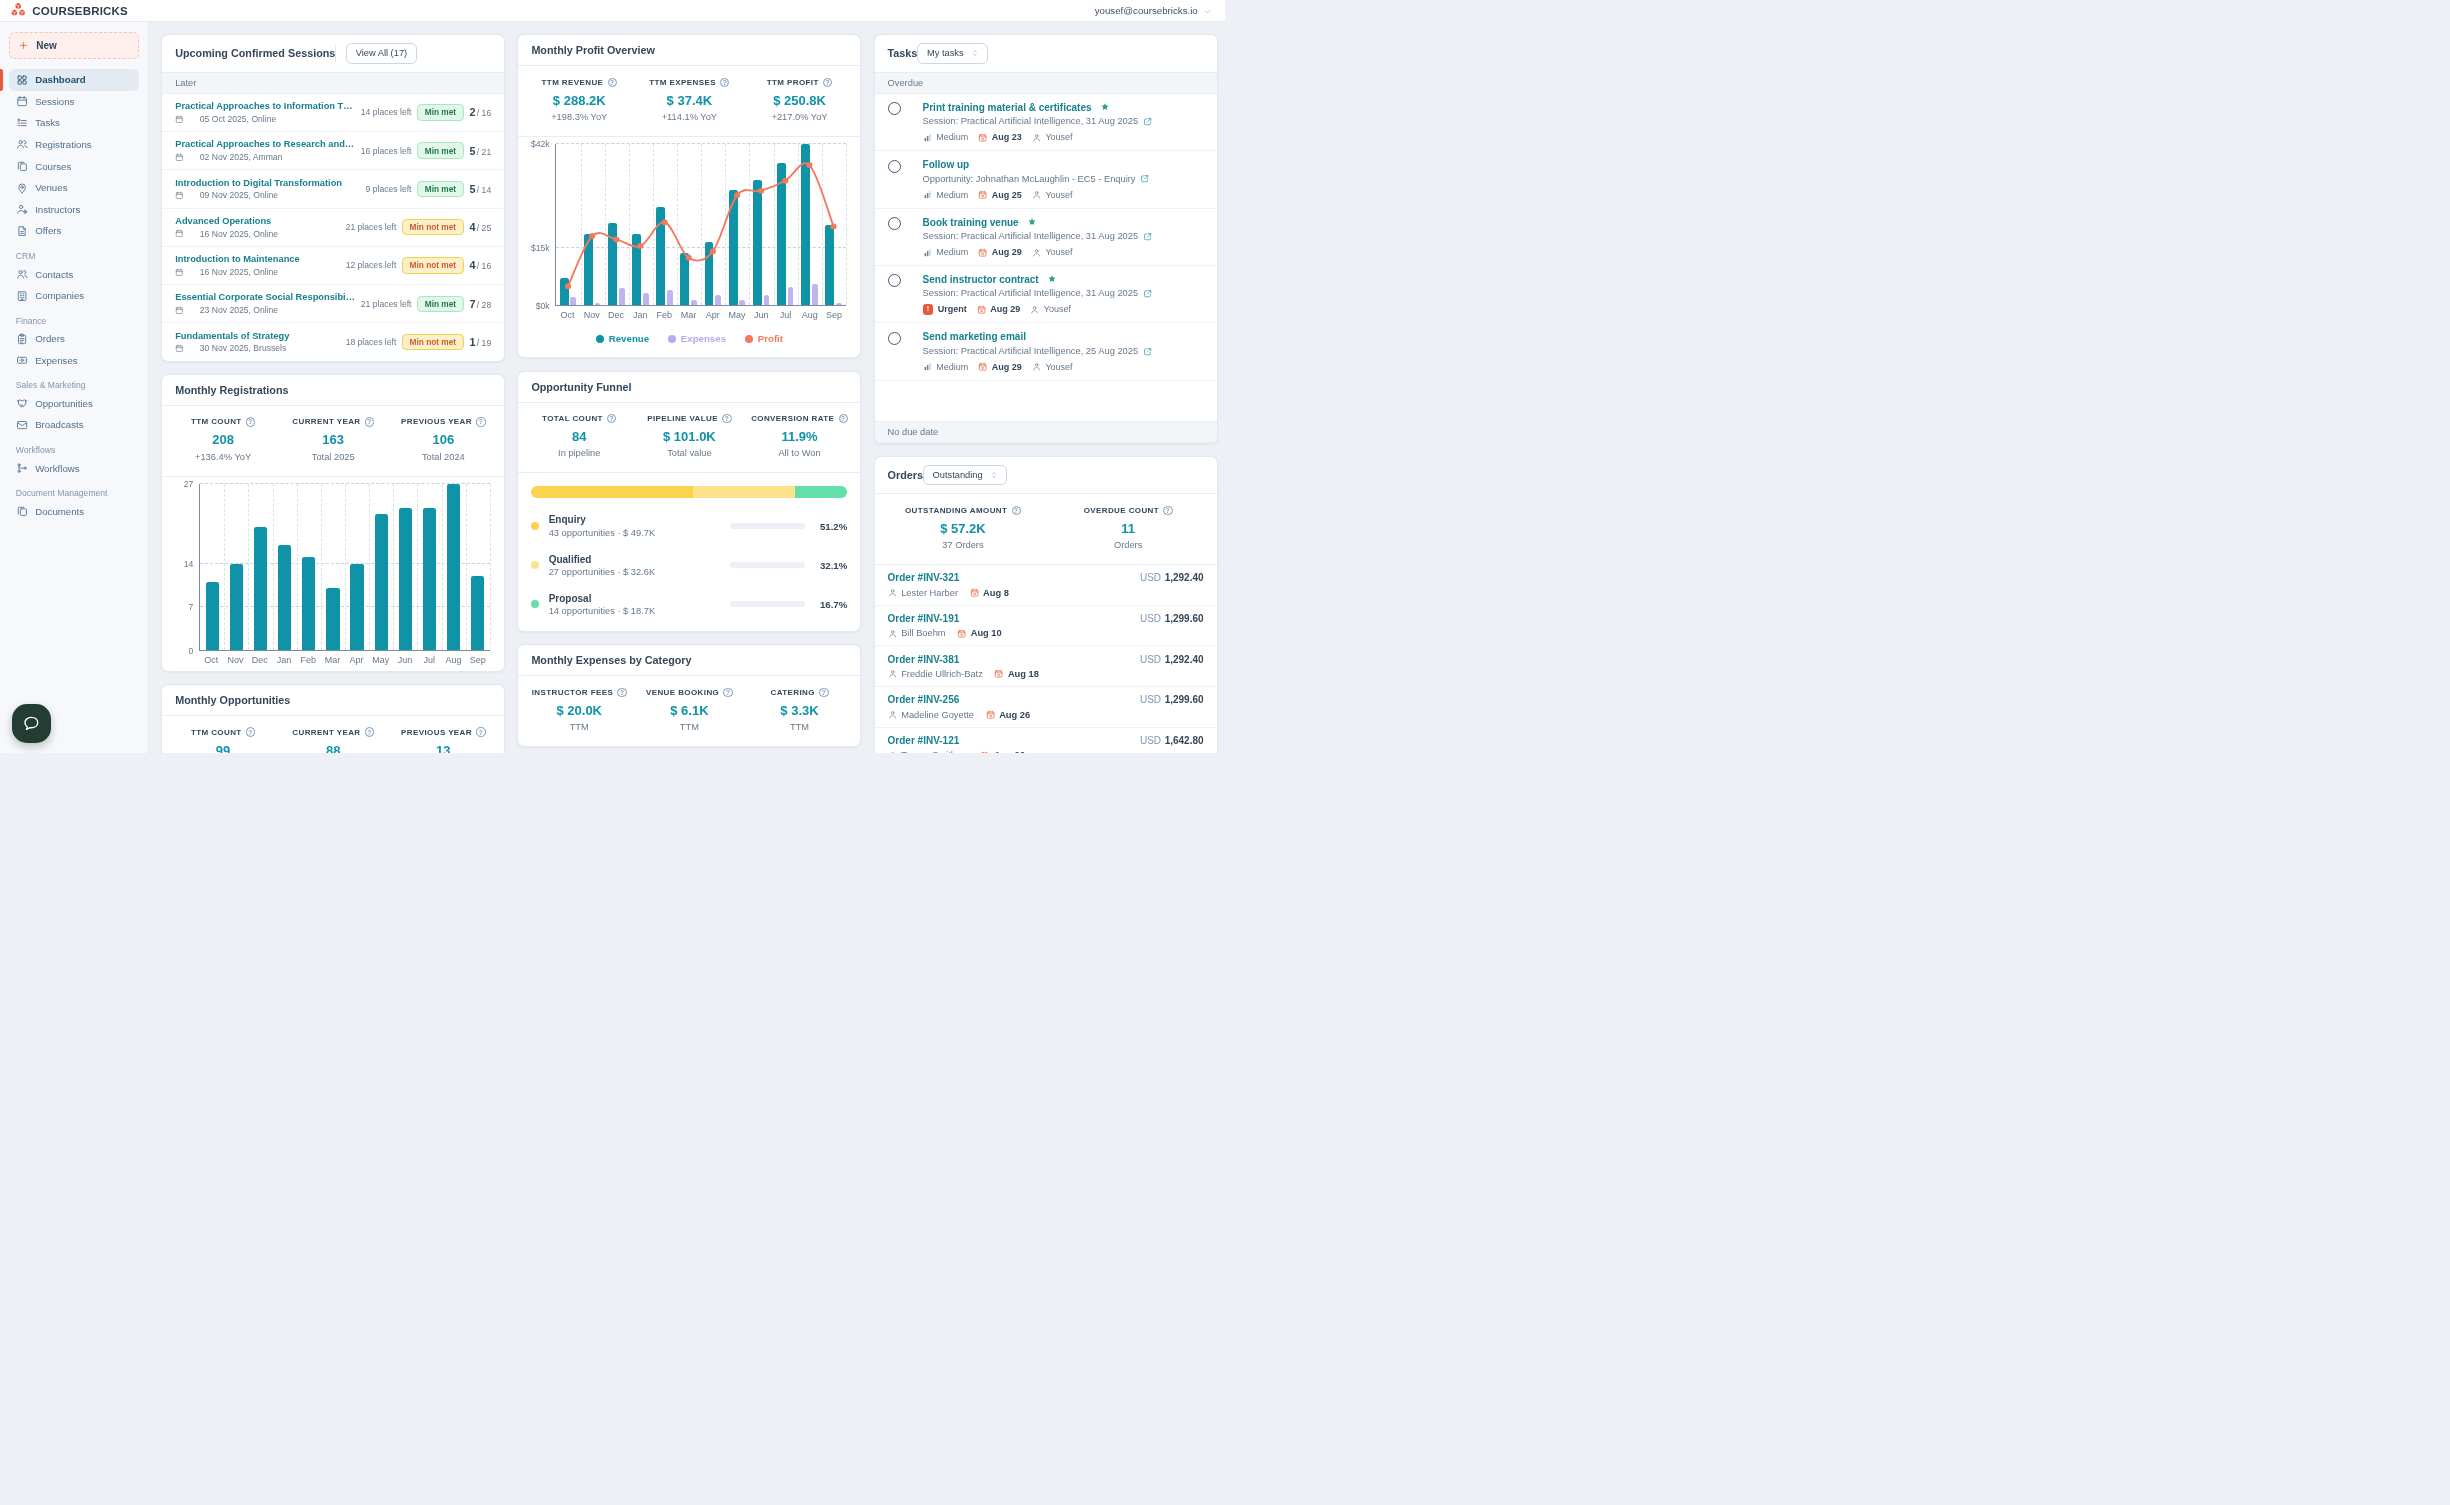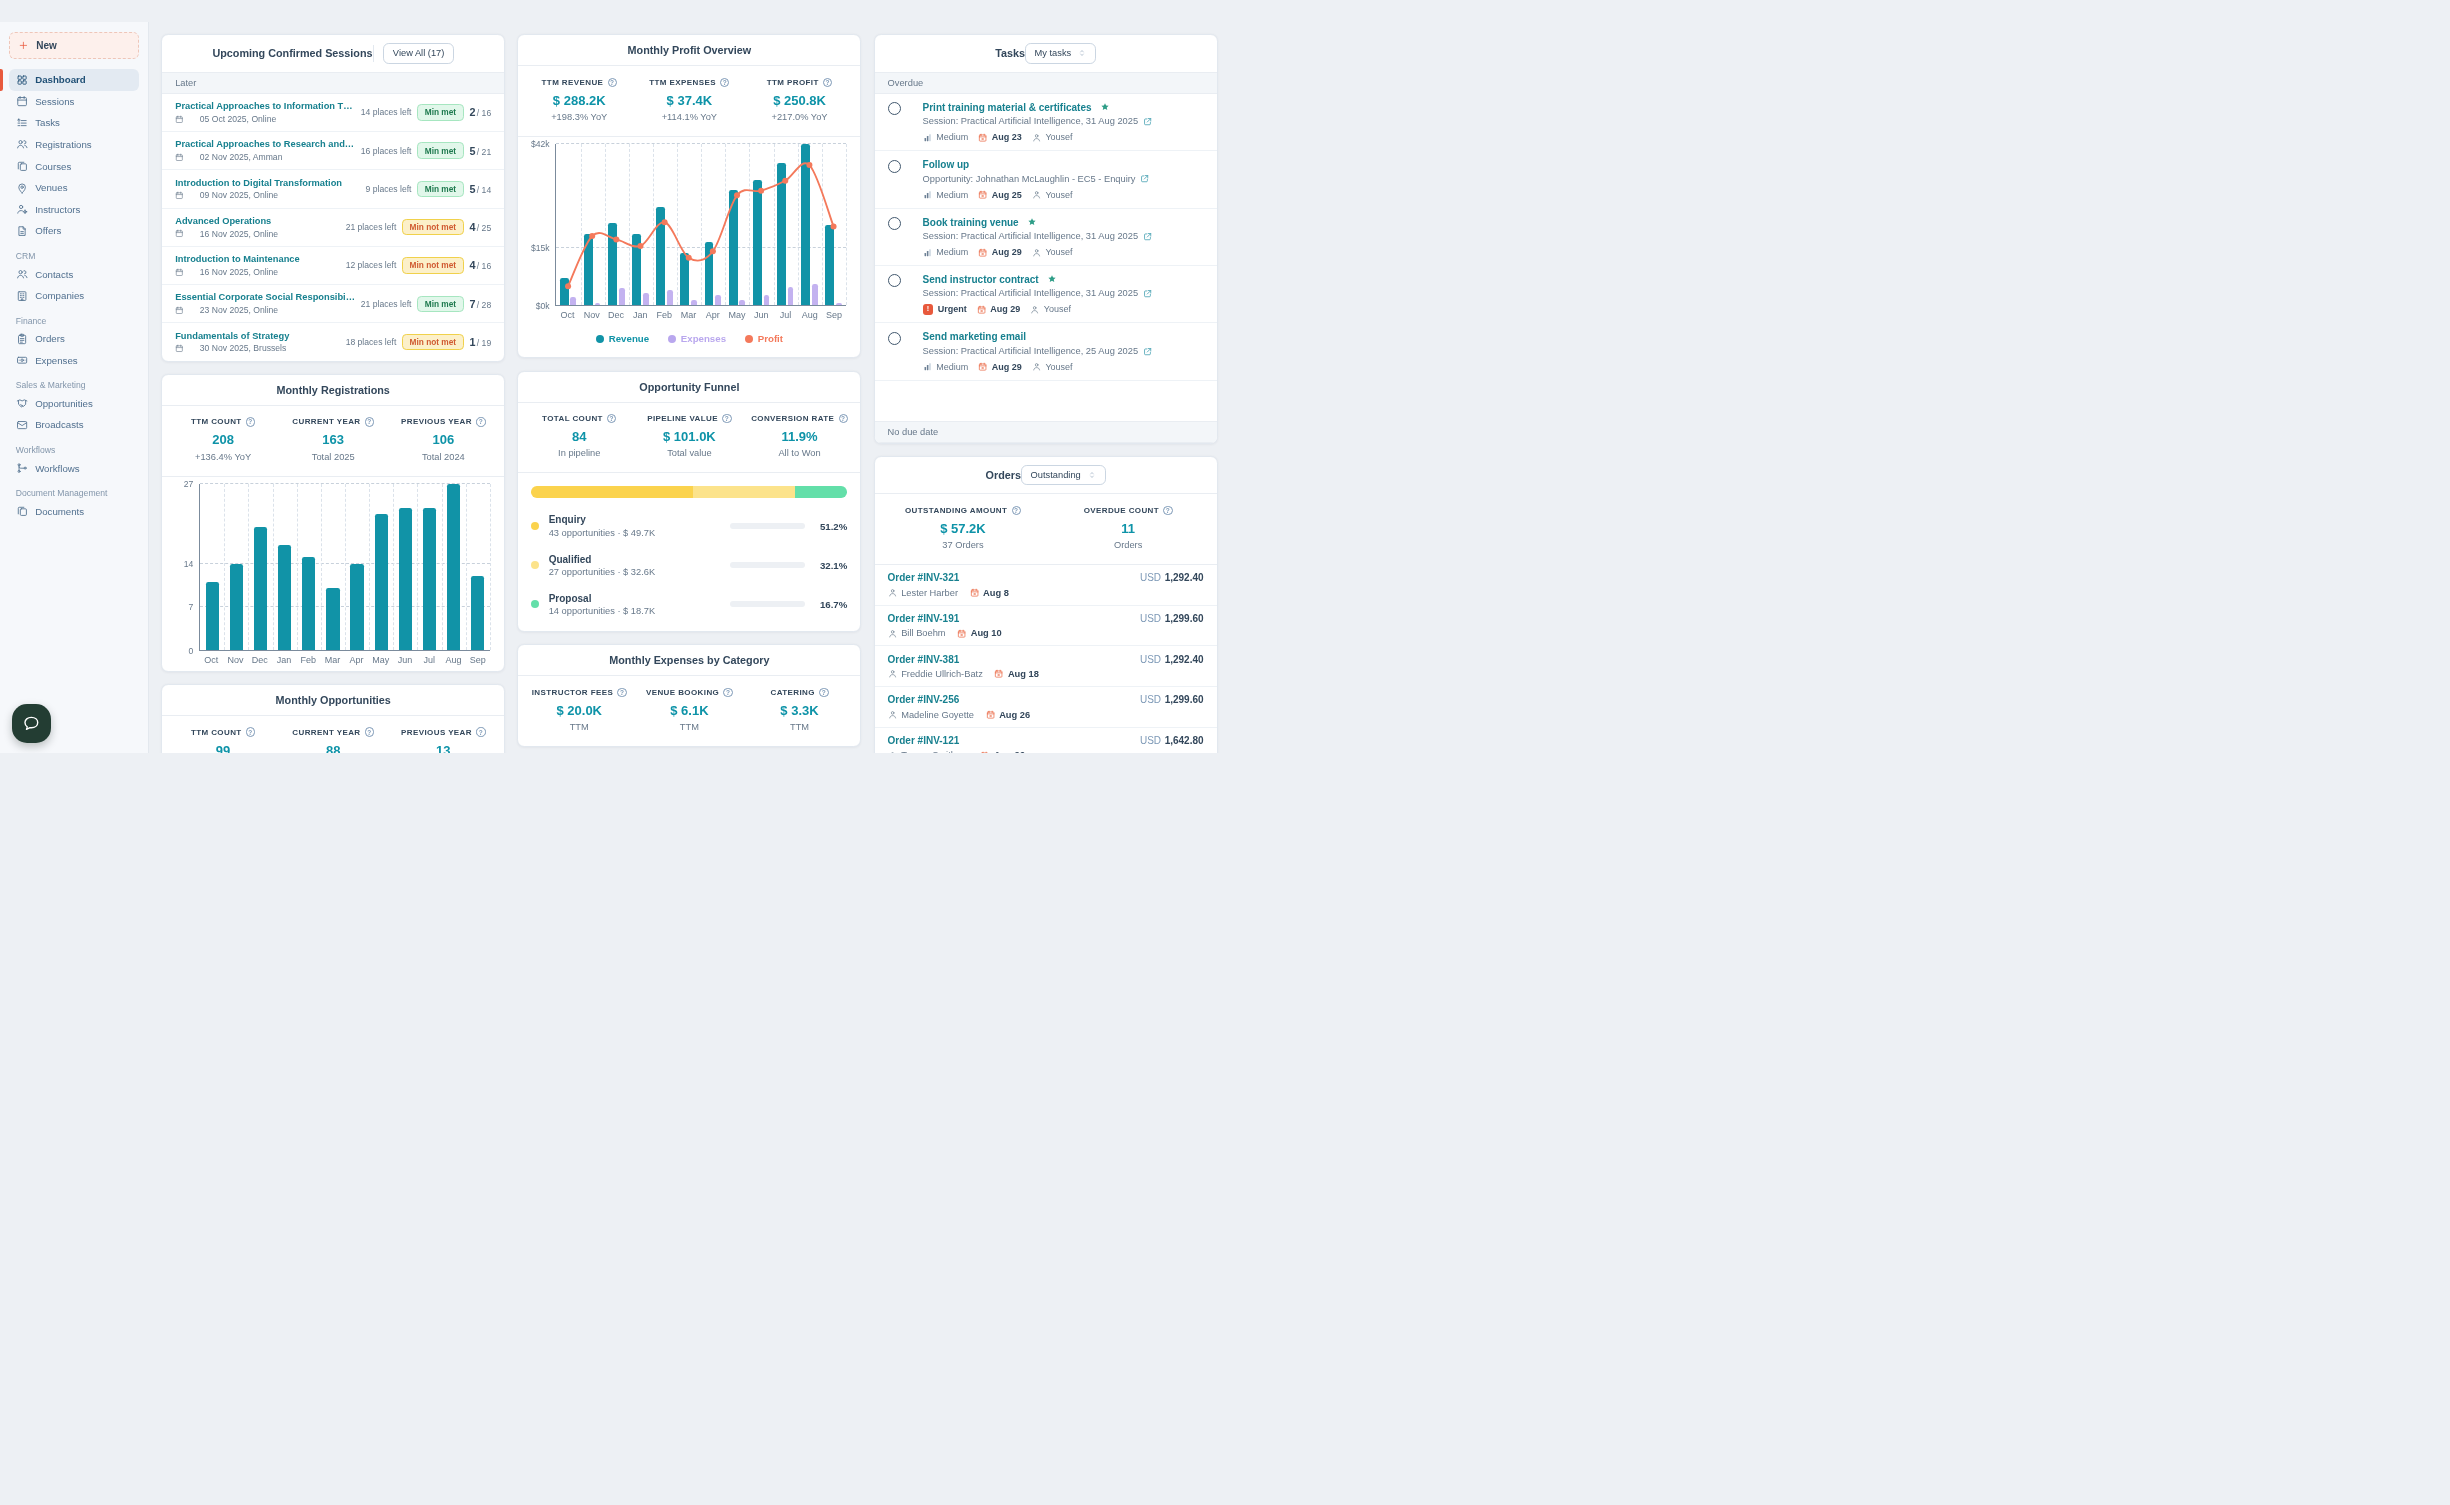--- a/index.html
+++ b/index.html
@@ -22,21 +22,21 @@
   .side-item .ico{width:12.2px;height:12.2px;display:inline-flex;flex:none;}
   .side-item.nav--active{background:#e3eaf2;color:#1f4f75;font-weight:700;}
   .side-section{font-size:8.6px;color:#8396ab;margin:9.3px 0 2.2px 7.2px;}
   
   .chat-fab{position:absolute;left:11.5px;bottom:10px;width:39px;height:39px;border-radius:15px;background:#233d33;border:none;display:flex;align-items:center;justify-content:center;box-shadow:0 3.6px 8.6px rgba(10,25,20,.25);cursor:pointer;z-index:40;}
   .chat-fab .ico{width:18.7px;height:18.7px;color:#fff;display:inline-flex;}
   
   .content{position:absolute;left:149px;top:22px;right:0;bottom:0;overflow:hidden;padding:12.2px 8.6px 0 12.2px;display:flex;gap:12.2px;}
   .col{width:344px;flex:none;display:flex;flex-direction:column;gap:12.2px;}
   .card{background:#fff;border:0.7px solid #e2e8ef;border-radius:7.2px;box-shadow:0 0.7px 2.2px rgba(30,45,65,.05);overflow:hidden;flex:none;}
-  .card-head{display:flex;align-items:center;justify-content:center;padding:8px 13px;border-bottom:0.7px solid #e9edf2;min-height:31px;}
+  .card-head{display:flex;align-items:center;justify-content:flex-start;padding:8px 13px;border-bottom:0.7px solid #e9edf2;min-height:31px;}
   .card-title{font-size:10.8px;font-weight:700;color:#33475b;}
   .head-right{display:flex;align-items:center;}
   .head-divider{width:0.7px;height:17px;background:#e2e8ef;margin-right:10px;}
   .pill-btn{display:flex;align-items:center;gap:7.2px;border:0.7px solid #cbd6e2;background:#fff;border-radius:5.8px;padding:4.3px 8.6px;font-size:9.3px;color:#33475b;cursor:pointer;font-family:inherit;}
   .pill-btn .ico{width:8px;height:10px;color:#8ba0b6;display:inline-flex;}
   .strip{background:#f3f6f9;padding:5px 13px;font-size:9.3px;color:#67788a;border-bottom:0.7px solid #e9edf2;}
   .strip.top{border-top:0.7px solid #e9edf2;margin-top:40px;}
   
   .kpis{display:flex;padding:11.5px 5.8px 13px;text-align:center;border-bottom:0.7px solid #e9edf2;}
   .kpis.noline{border-bottom:none;}
@@ -120,20 +120,43 @@
   svg.line *{fill:none;stroke:currentColor;stroke-width:1.7;stroke-linecap:round;stroke-linejoin:round;}
   svg.fill *{fill:currentColor;stroke:none;}
   svg.raw rect.b1{fill:#6b7f94;}
   svg.raw rect.b2{fill:#c9d4df;}
 </style>
 </head>
 <body>
 
 <div class="page">
 
+  <header class="topbar">
+    <div class="brand">
+      <span class="logo">
+        <svg class="raw" viewBox="0 0 48 48">
+          <path fill="#e8593c" d="M24 2.5l8 4.6v9.2l-8 4.6-8-4.6V7.1z"></path>
+          <path fill="none" stroke="#fff" stroke-width="1.8" d="M16 7.1l8 4.6 8-4.6M24 11.7v9.2"></path>
+          <path fill="#e8593c" d="M13 21.5l8 4.6v9.2l-8 4.6-8-4.6v-9.2z"></path>
+          <path fill="none" stroke="#fff" stroke-width="1.8" d="M5 26.1l8 4.6 8-4.6M13 30.7v9.2"></path>
+          <path fill="#e8593c" d="M35 21.5l8 4.6v9.2l-8 4.6-8-4.6v-9.2z"></path>
+          <path fill="none" stroke="#fff" stroke-width="1.8" d="M27 26.1l8 4.6 8-4.6M35 30.7v9.2"></path>
+        </svg>
+      </span>
+      <span class="brand-name">COURSEBRICKS</span>
+    </div>
+    <div class="account">
+      <span>yousef@coursebricks.io</span>
+      <span class="ico">
+          <svg class="line" viewBox="0 0 24 24">
+            <path d="M5.5 9l6.5 6.5L18.5 9"></path>
+          </svg>
+        </span>
+    </div>
+  </header>
 
   <aside class="sidebar">
     <div class="accent"></div>
     <button class="new-btn">
       <span class="ico">
           <svg class="line" viewBox="0 0 24 24">
             <path d="M12 5v14M5 12h14"></path>
           </svg>
         </span>
       <span class="lbl">New</span>

